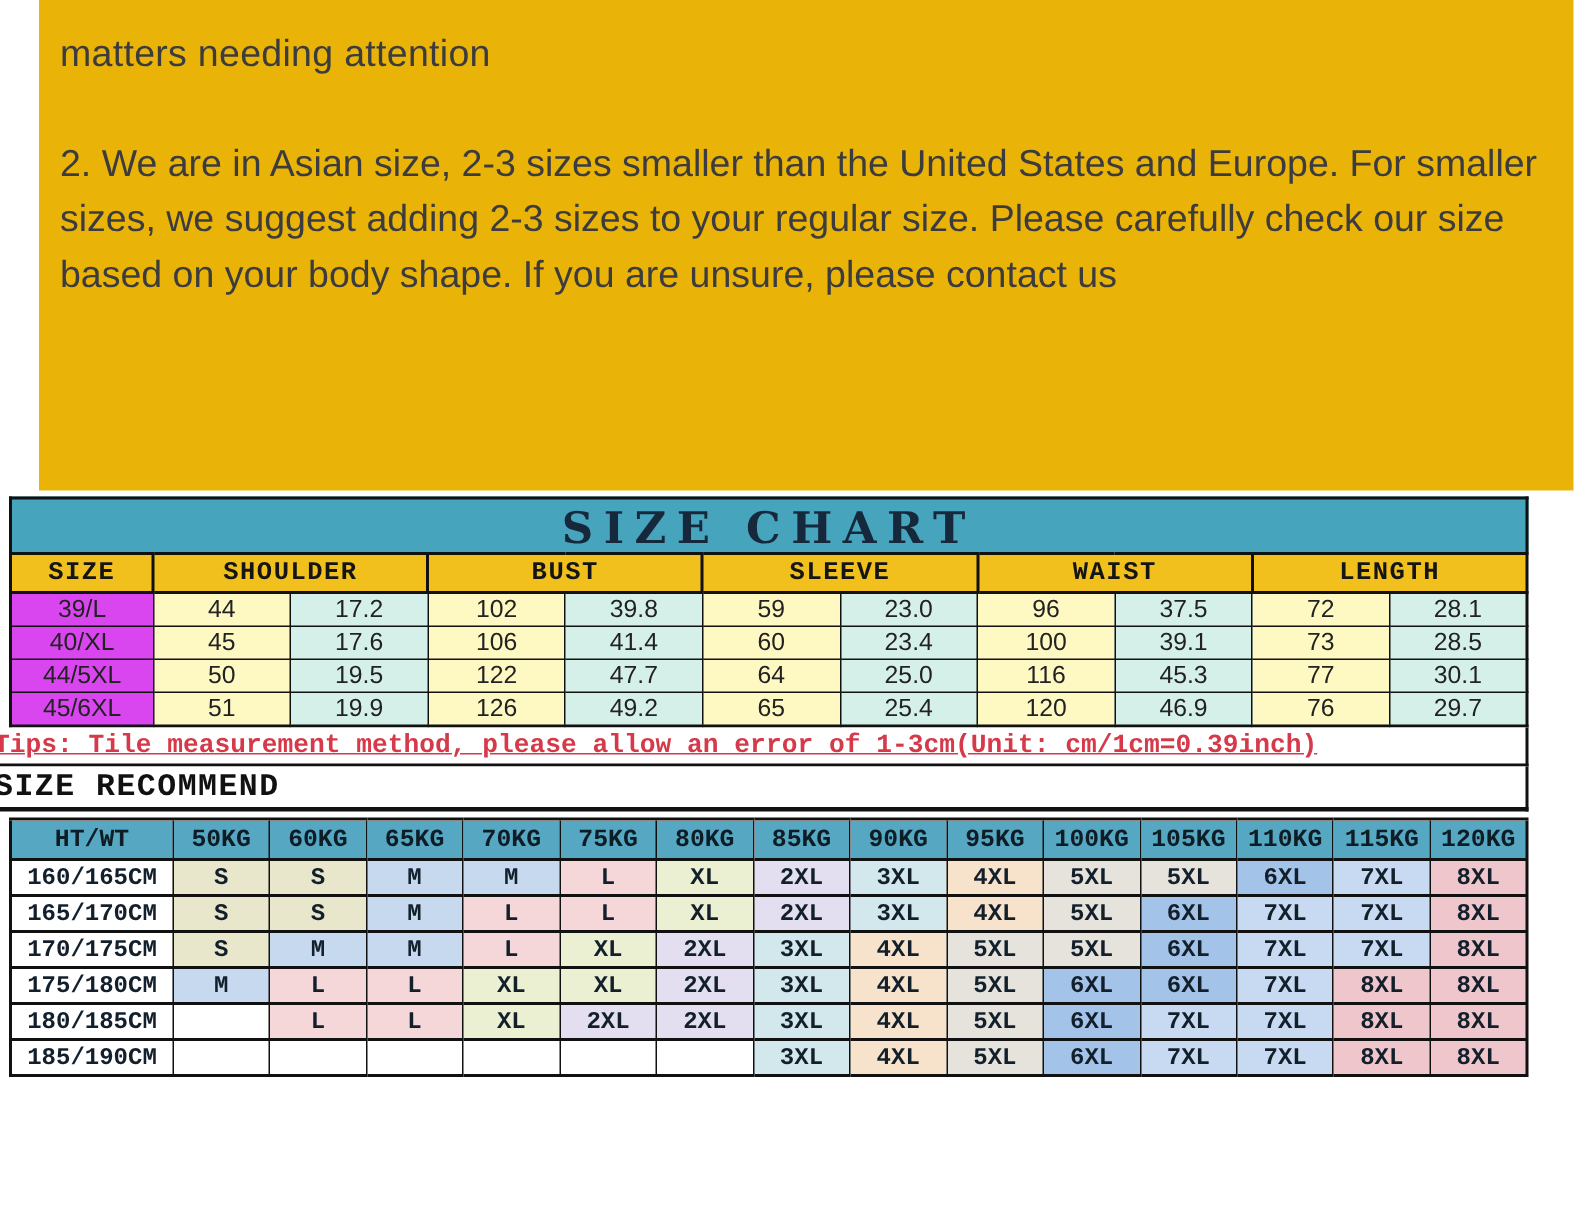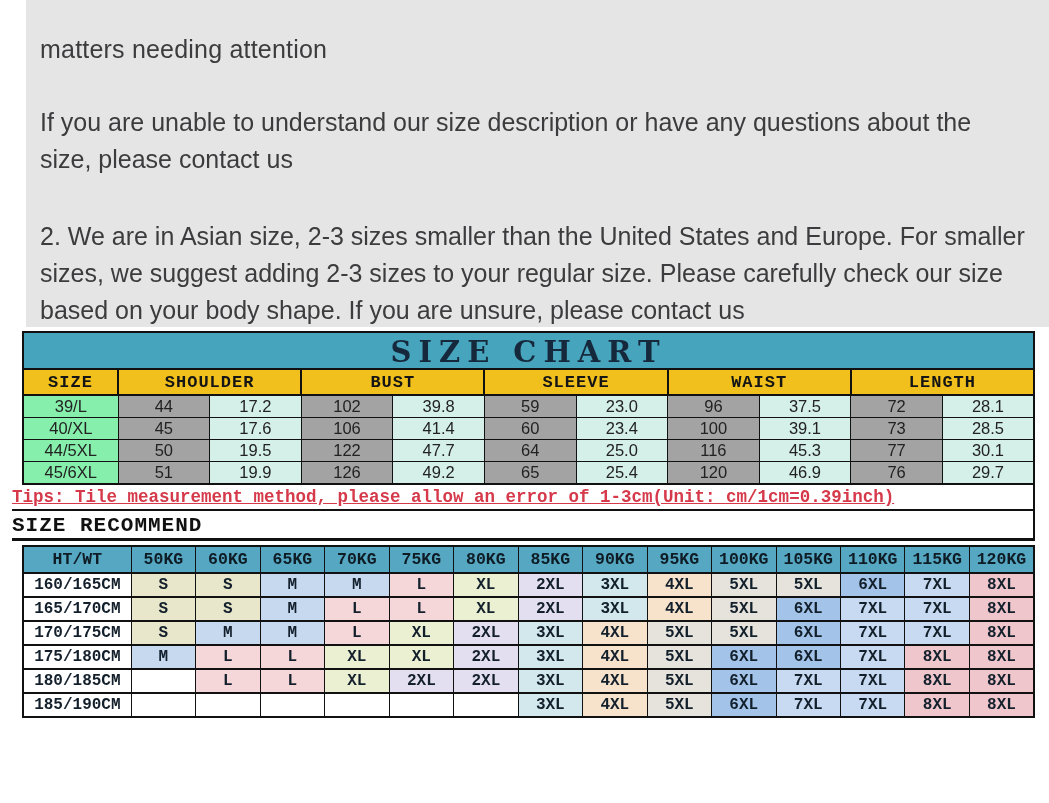--- a/index.html
+++ b/index.html
@@ -3,46 +3,46 @@
 <meta charset="utf-8">
 <style>
   html,body{margin:0;padding:0;}
   body{
     width:1049px;height:803px;background:#ffffff;position:relative;overflow:hidden;
     font-family:"Liberation Sans", sans-serif;
   }
   
   .notice{
     position:absolute;left:26px;top:0;right:0;height:327px;
-    background:#e5e5e5;color:#3c3c3e;box-sizing:border-box;
-    padding:29px 20px 0 14px;
+    background:#eab308;color:#3c3c3e;box-sizing:border-box;
+    padding:16px 20px 0 14px;
   }
   .notice h1{font-size:25px;font-weight:400;margin:6px 0 0 0;letter-spacing:.2px;}
   .notice p{font-size:25px;line-height:37px;margin:40px 0 0 0;max-width:990px;}
   
-  .chart-area{position:absolute;left:22px;top:331px;width:1013px;}
+  .chart-area{position:absolute;left:6px;top:331px;width:1013px;}
   .sc-title{
     height:37px;line-height:38px;background:#47a4bd;color:#16293c;
     font-family:"DejaVu Serif", serif;font-weight:bold;font-size:29px;
     letter-spacing:7px;text-align:center;
     border:2px solid #111;border-bottom:none;box-sizing:border-box;
   }
   table{border-collapse:collapse;width:100%;table-layout:fixed;}
   .size-chart{border:2px solid #111;}
   .size-chart th{
     background:#f1c01c;border:2px solid #111;color:#151515;
     font-family:"Liberation Mono", monospace;font-weight:bold;font-size:17px;
     height:24px;padding:0;letter-spacing:1px;
   }
   .size-chart td{
     border:1px solid #111;text-align:center;font-size:16.5px;height:21px;
     padding:0;color:#222;
   }
-  .c-size{background:#86efac;}
-  .c-cm{background:#a3a3a3;}
+  .c-size{background:#d946ef;}
+  .c-cm{background:#fef9c3;}
   .c-in{background:#d5f0e9;}
   
   .tips-row{
     position:relative;left:-10px;width:calc(100% + 10px);box-sizing:border-box;
     height:26px;line-height:25px;background:#fff;
     font-family:"Liberation Mono", monospace;font-weight:bold;font-size:17.5px;
     color:#d5394a;border-bottom:2px solid #111;border-right:2px solid #111;
     white-space:nowrap;overflow:hidden;
   }
   .tips-row span{text-decoration:underline;}
@@ -67,21 +67,20 @@
   }
   .r-label{background:#f8d9b5;font-size:16px;}
 </style>
 </head>
 <body>
 
 <div class="page">
 
   <section class="notice">
     <h1>matters needing attention</h1>
-    <p>If you are unable to understand our size description or have any questions about the size, please contact us</p>
     <p>2. We are in Asian size, 2-3 sizes smaller than the United States and Europe. For smaller sizes, we suggest adding 2-3 sizes to your regular size. Please carefully check our size based on your body shape. If you are unsure, please contact us</p>
   </section>
 
   <section class="chart-area">
 
     <div class="sc-title">SIZE CHART</div>
 
     <table class="size-chart">
       <colgroup id="sc-cols">
           <col style="width: 9.4%;">

